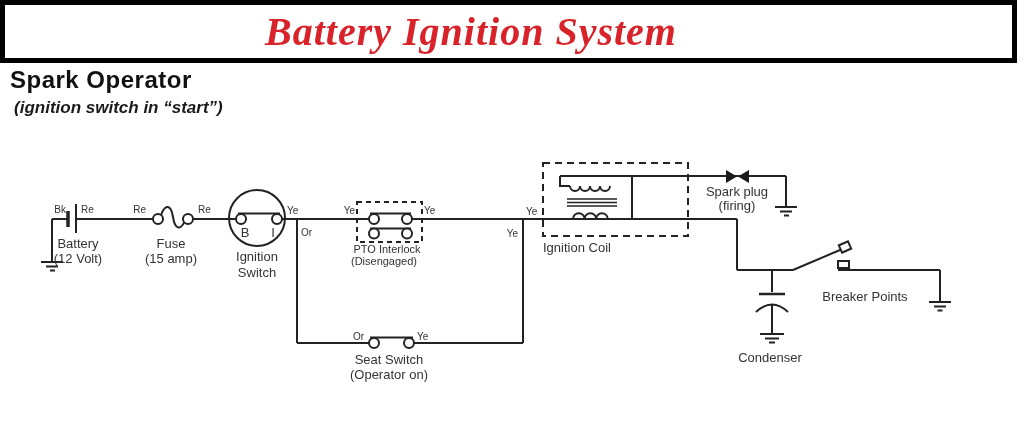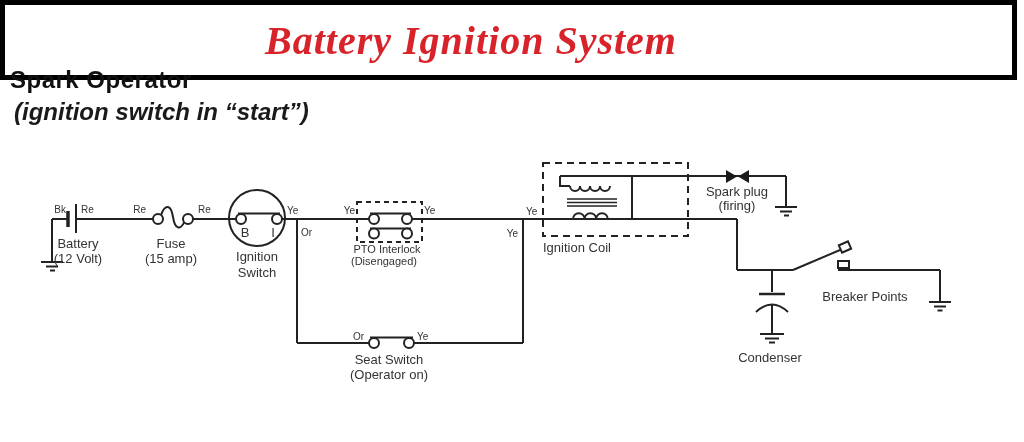--- a/index.html
+++ b/index.html
@@ -1,26 +1,26 @@
 <!DOCTYPE html>
 <html><head>
 <meta charset="utf-8">
 <style>
   html,body{margin:0;padding:0;background:#fff;}
   body{width:1024px;height:442px;position:relative;overflow:hidden;
        font-family:"Liberation Sans",sans-serif;}
-  .title-box{position:absolute;left:0;top:0;width:1017px;height:80px;
+  .title-box{position:absolute;left:0;top:0;width:1017px;height:63px;
        border:5px solid #000;box-sizing:border-box;background:#fff;
        display:flex;align-items:center;justify-content:center;padding-right:75px;}
   .title{font-family:"Liberation Serif",serif;font-style:italic;font-weight:700;
        font-size:40px;color:#d9232a;letter-spacing:1px;white-space:nowrap;}
   .section-title{position:absolute;left:10px;top:66px;font-weight:700;
        font-size:24px;color:#111;letter-spacing:0.5px;}
   .section-subtitle{position:absolute;left:14px;top:98px;font-weight:700;
-       font-style:italic;font-size:24px;color:#1a1a1a;}
+       font-style:italic;font-size:17px;color:#1a1a1a;}
   svg{position:absolute;left:0;top:0;}
   svg text{font-family:"Liberation Sans",sans-serif;fill:#333;}
   .lbl{font-size:13px;}
   .lbl-sm{font-size:11px;}
   .code{font-size:10px;fill:#444;}
   .wire{stroke:#222;stroke-width:2;fill:none;}
   .thin{stroke:#222;stroke-width:1.6;fill:none;}
   .open{fill:#fff;stroke:#222;stroke-width:2;}
   .dashbox{fill:none;stroke:#222;stroke-width:2;}
 </style>

